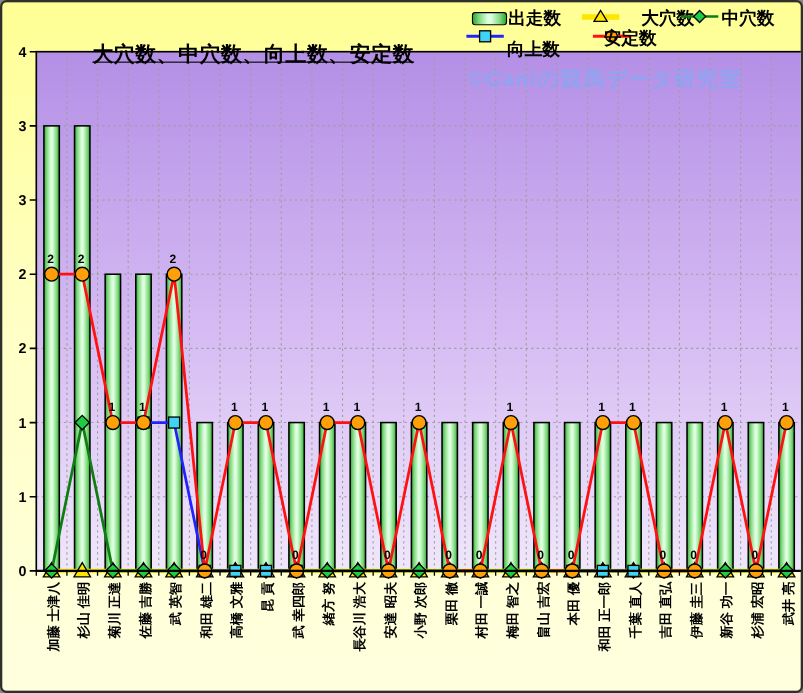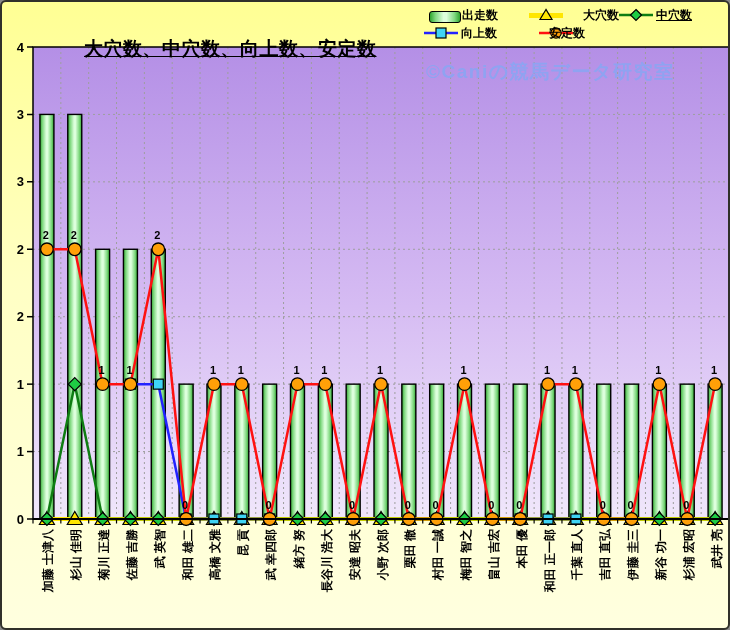--- a/index.html
+++ b/index.html
@@ -6,21 +6,21 @@
   body{font-family:"Liberation Sans","DejaVu Sans",sans-serif;background:#888;}
   .chart-frame{
     position:relative;width:730px;height:630px;box-sizing:border-box;
     background:linear-gradient(180deg,#ffff94 0%,#ffffc4 45%,#ffffdf 100%);
     border:2px solid #30302a;border-radius:6px;overflow:hidden;
   }
   .chart-title{
     position:absolute;left:82px;top:11px;font-size:19px;font-weight:bold;
     color:#000;text-decoration:underline;letter-spacing:0.5px;white-space:nowrap;margin-top:23px;
   }
-  .legend-label{position:absolute;font-size:12px;font-weight:bold;color:#000;white-space:nowrap;}
+  .legend-label{position:absolute;font-size:16px;font-weight:bold;color:#000;white-space:nowrap;}
   .legend-marker{position:absolute;width:36px;height:14px;}
   .legend-swatch{
     position:absolute;left:427px;top:9px;width:30px;height:10px;border:1.5px solid #000;border-radius:3px;
     background:linear-gradient(90deg,#2fa52f 0%,#7fd87f 18%,#ddffdd 45%,#ddffdd 55%,#7fd87f 82%,#2fa52f 100%);
   }
   #plot-svg{position:absolute;left:0;top:0;}
 </style>
 </head>
 <body>
 
@@ -294,27 +294,27 @@
     <svg class="legend-marker" style="left:526px;top:6px;" viewBox="0 0 36 14">
       <line x1="1" y1="7.5" x2="35" y2="7.5" stroke="#ffe600" stroke-width="5"></line>
       <polygon points="18,1.5 12,11.5 24,11.5" fill="#ffe600" stroke="#000" stroke-width="1.2"></polygon>
     </svg>
     <span class="legend-label" style="left:581px;top:5px;">大穴数</span>
 
     <svg class="legend-marker" style="left:616px;top:6px;" viewBox="0 0 36 14">
       <line x1="1" y1="7" x2="35" y2="7" stroke="#0e7d12" stroke-width="2.4"></line>
       <polygon points="18,1.5 23.5,7 18,12.5 12.5,7" fill="#1ecc44" stroke="#000" stroke-width="1.2"></polygon>
     </svg>
-    <span class="legend-label" style="left:654px;top:5px;text-decoration:underline;">中穴数</span>
+    <span class="legend-label" style="left:654px;top:5px;">中穴数</span>
 
     <svg class="legend-marker" style="left:421px;top:24px;" viewBox="0 0 36 14">
       <line x1="1" y1="7" x2="35" y2="7" stroke="#2222ff" stroke-width="2.6"></line>
       <rect x="13" y="2" width="10" height="10" fill="#3fd4f4" stroke="#000" stroke-width="1.2"></rect>
     </svg>
-    <span class="legend-label" style="left:459px;top:23px;">向上数</span>
+    <span class="legend-label" style="left:459px;top:33px;">向上数</span>
 
     <svg class="legend-marker" style="left:536px;top:24px;" viewBox="0 0 36 14">
       <line x1="1" y1="7" x2="35" y2="7" stroke="#ff1111" stroke-width="2.6"></line>
       <circle cx="18" cy="7" r="5.2" fill="#ffa008" stroke="#000" stroke-width="1.2"></circle>
     </svg>
     <span class="legend-label" style="left:547px;top:23px;">安定数</span>
   </div>
 
 </div>
 

